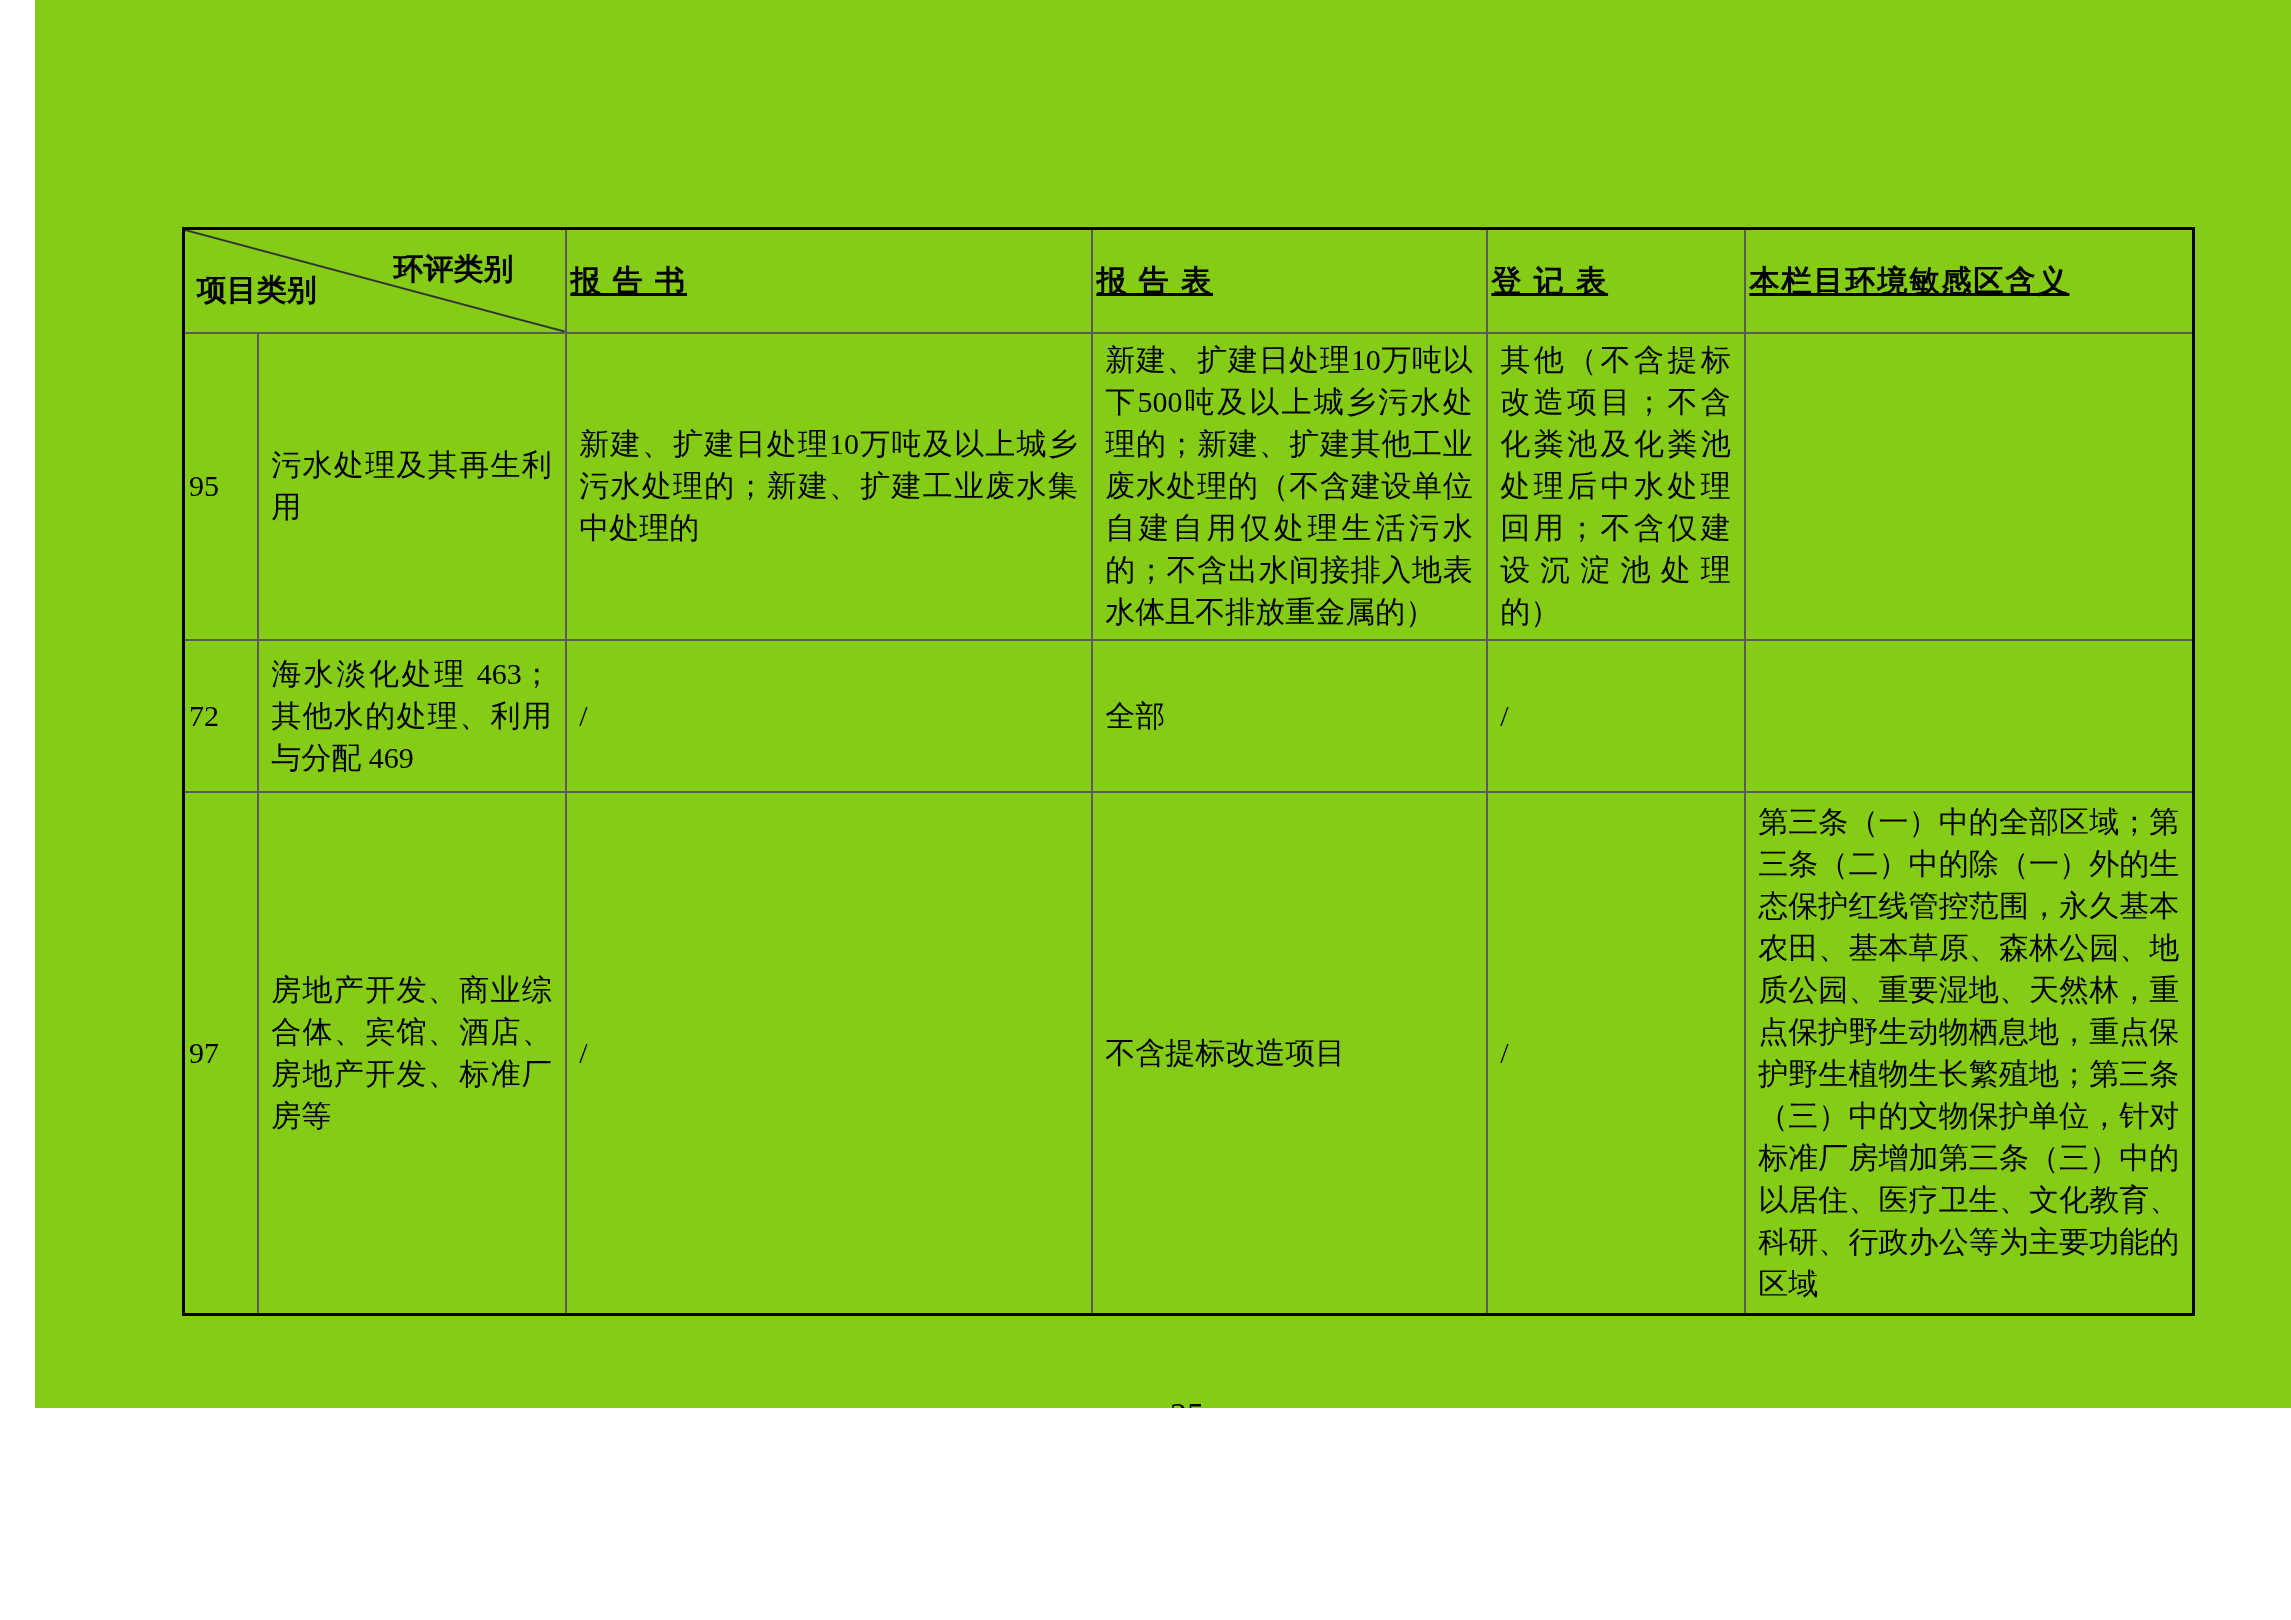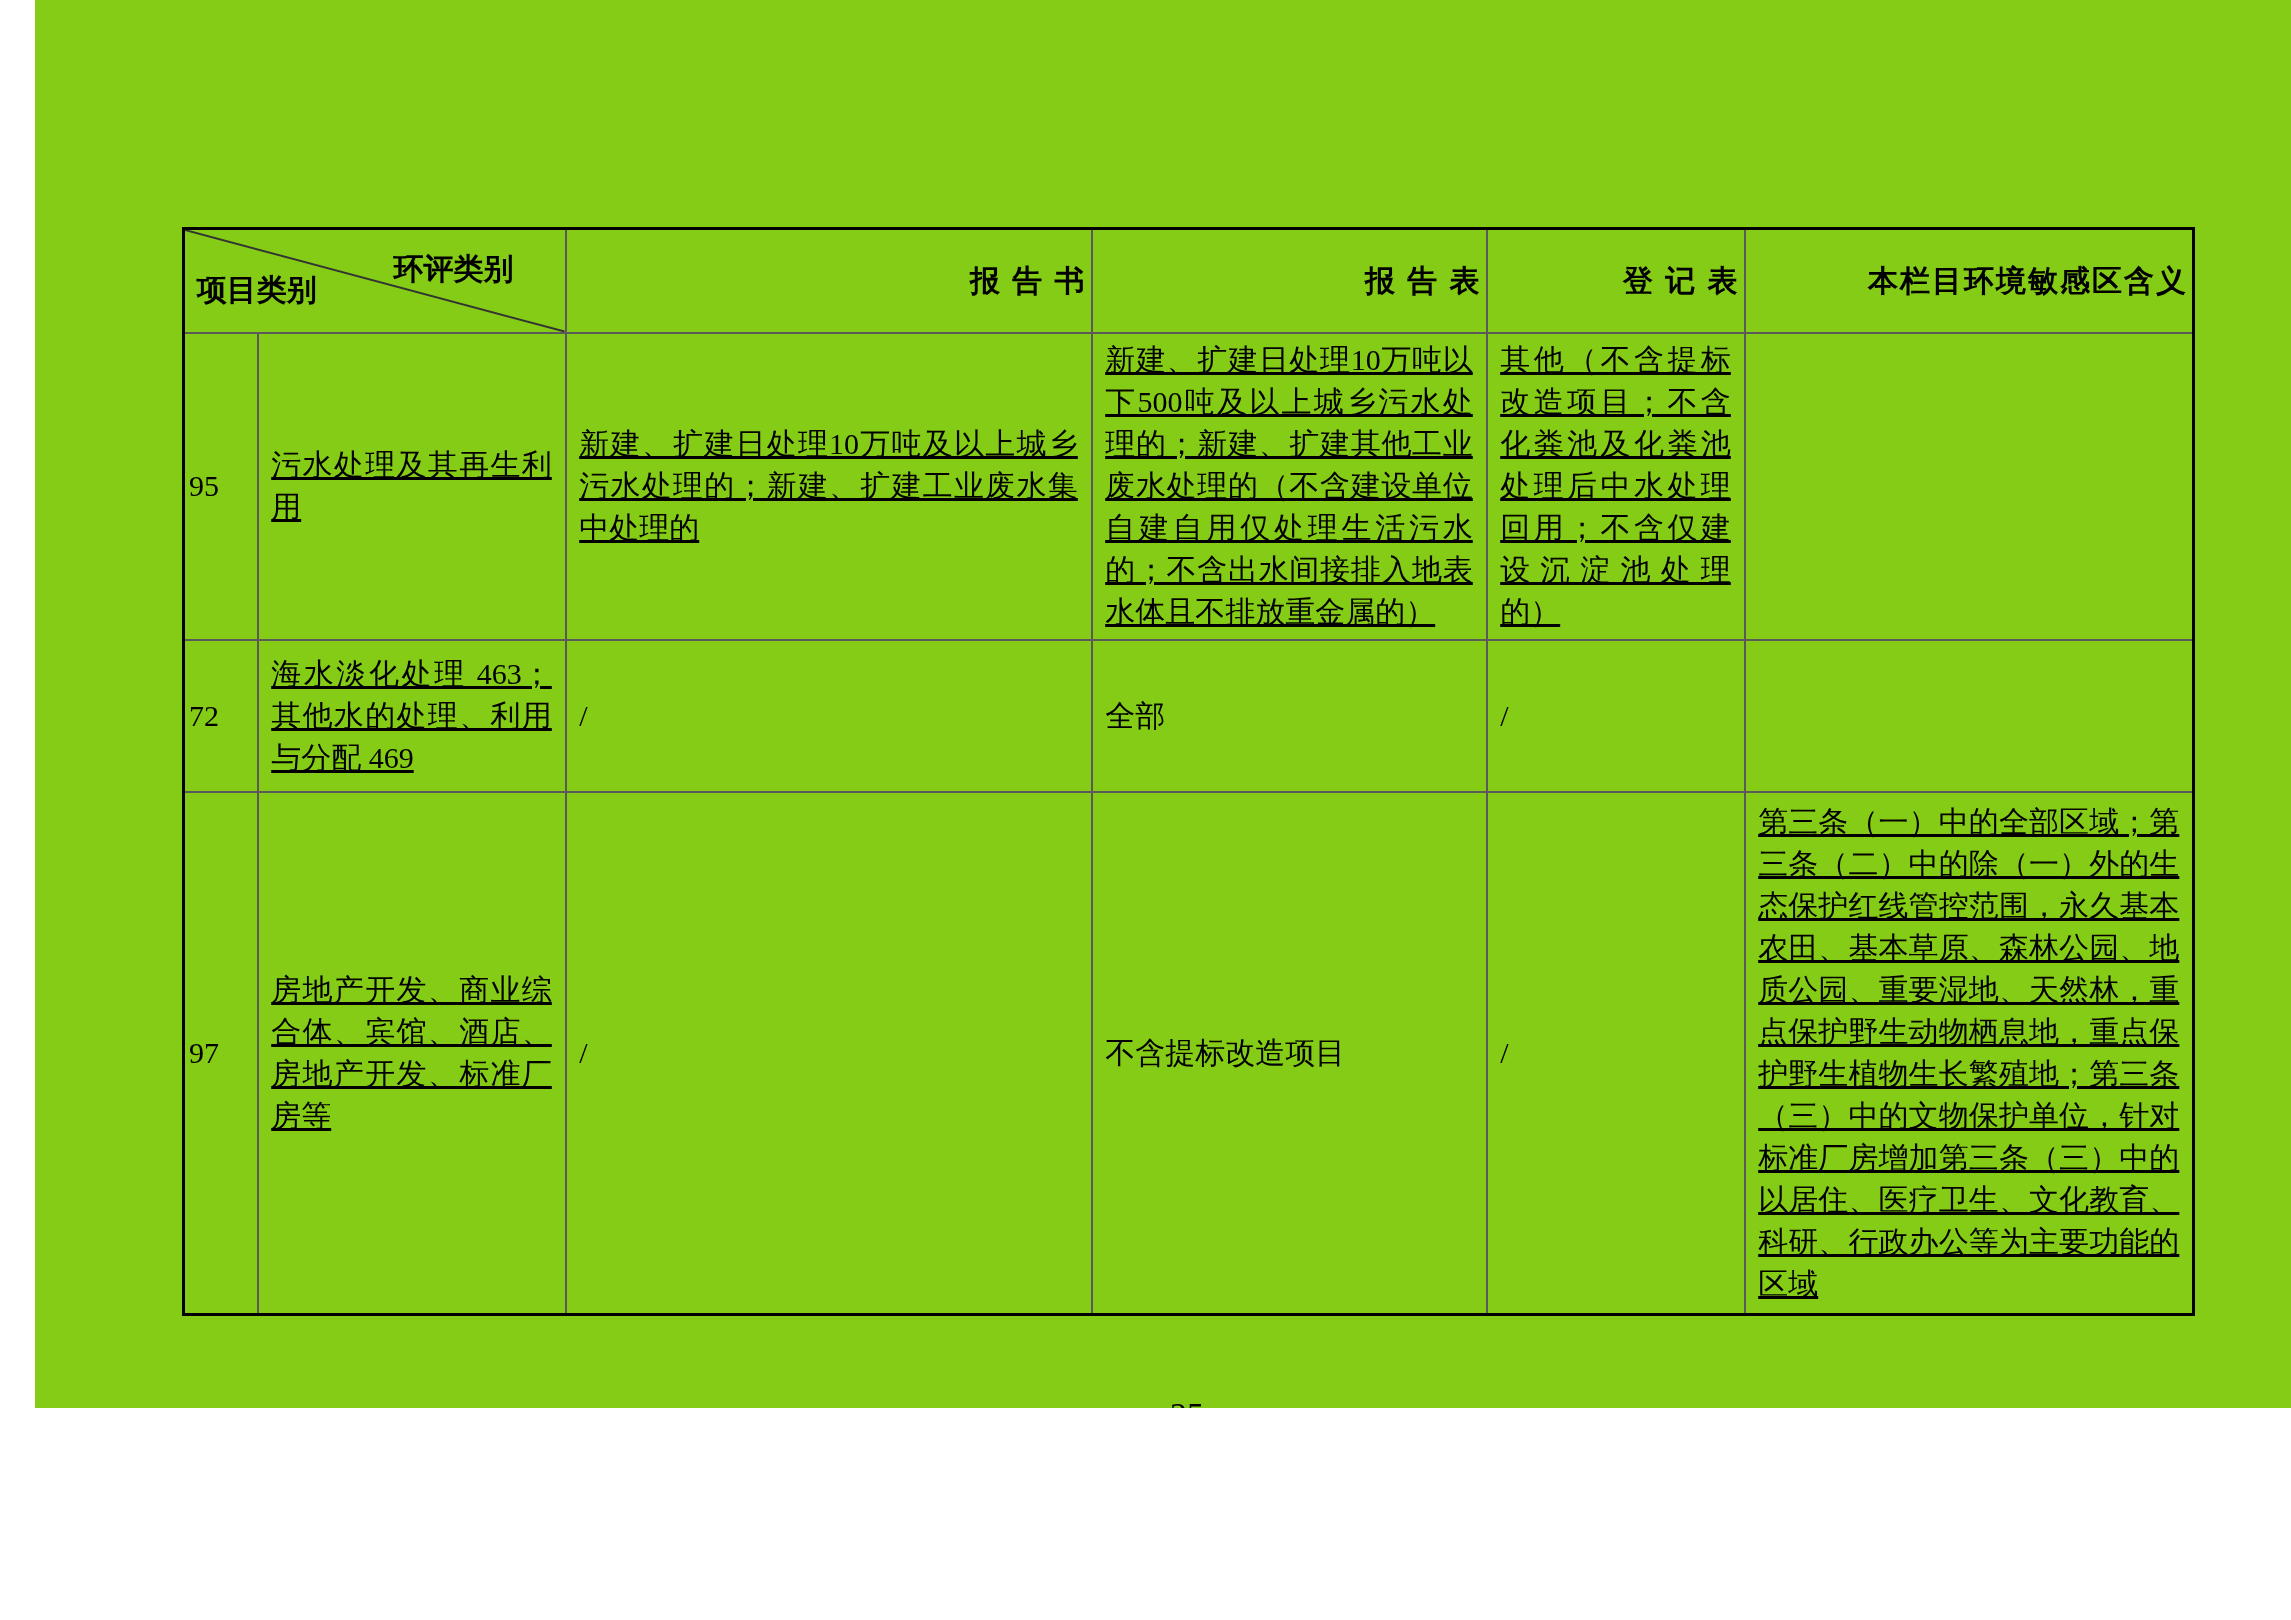--- a/index.html
+++ b/index.html
@@ -37,24 +37,25 @@
   }
   tr.row-header   { height: 104px; }
   tr.row-95       { height: 304px; }
   tr.row-96       { height: 152px; }
   tr.row-section  { height: 65px;  }
   tr.row-97       { height: 522px; }
 
   .hdr {
     font-family: "Liberation Sans", "DejaVu Sans", sans-serif;
     font-weight: 700;
-    text-align: right;
+    text-align: left;
     font-size: 32px;
     letter-spacing: 2px;
     padding: 5.9px 3.9px !important;
+    text-decoration: underline;
   }
   td.corner {
     position: relative;
     padding: 0 !important;
   }
   .corner svg.diag {
     position: absolute;
     left: 0; top: 0;
     width: 100%; height: 100%;
     display: block;
@@ -70,21 +71,20 @@
   .corner-top    { top: 23.5px;  right: 51px; }
   .corner-bottom { bottom: 27px; left: 11.8px; }
 
   td.num {
     text-align: left;
     padding: 5.9px 3.9px !important;
   }
   td.jtext {
     text-align: justify;
     text-justify: inter-ideograph;
-    text-decoration: underline;
   }
   td.plain { text-align: left; }
   td.section-cell {
     font-family: "Liberation Sans", "DejaVu Sans", sans-serif;
     font-weight: 700;
     font-size: 33px;
     text-align: left;
     padding-left: 13.7px !important;
   }
   .footer {

